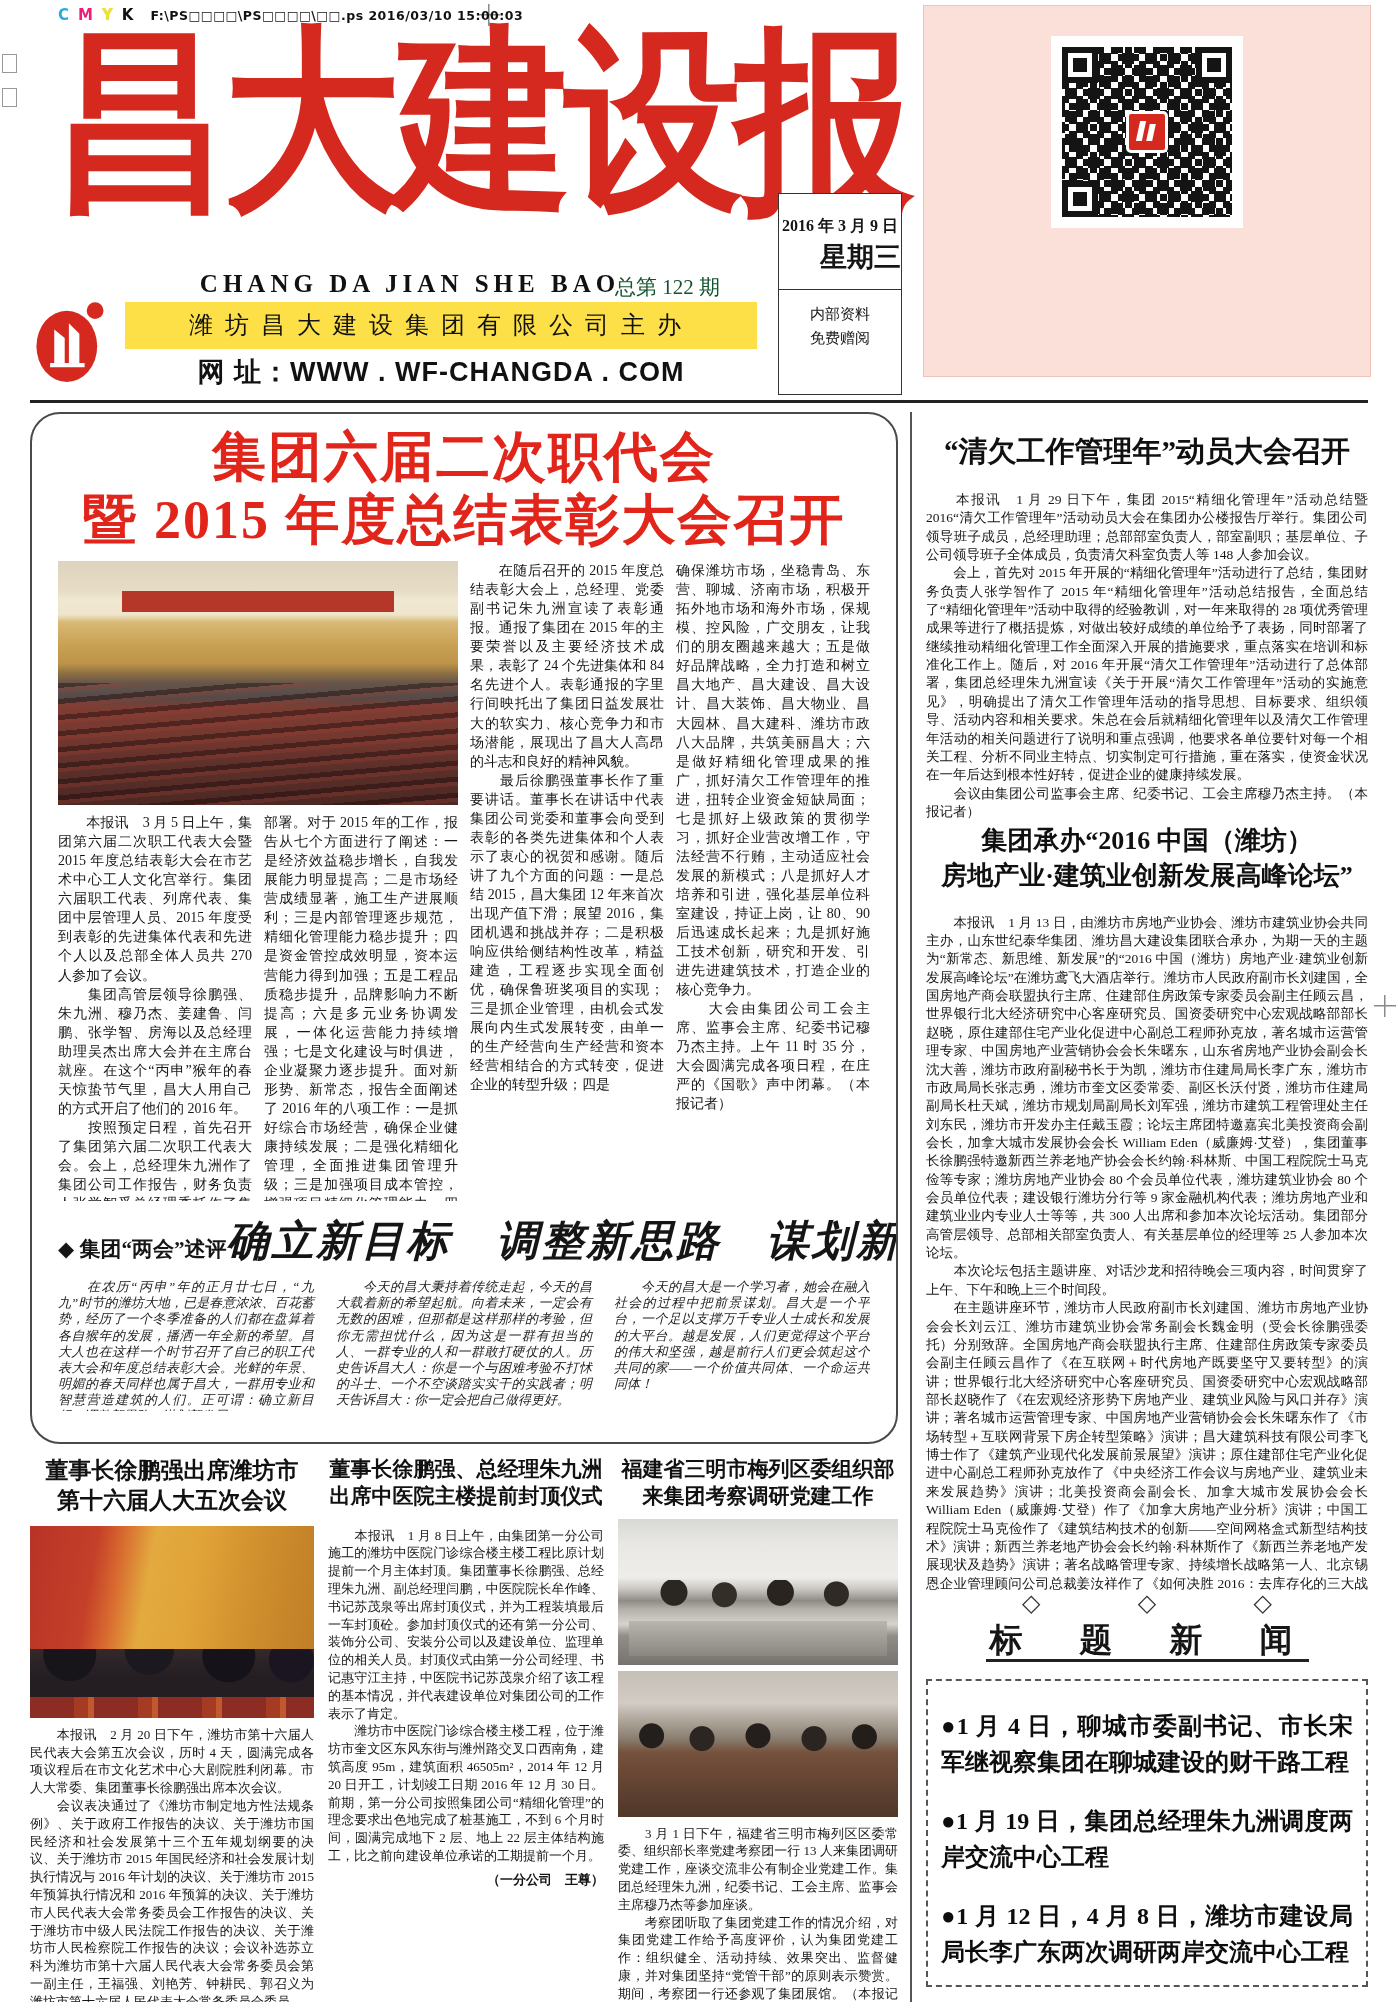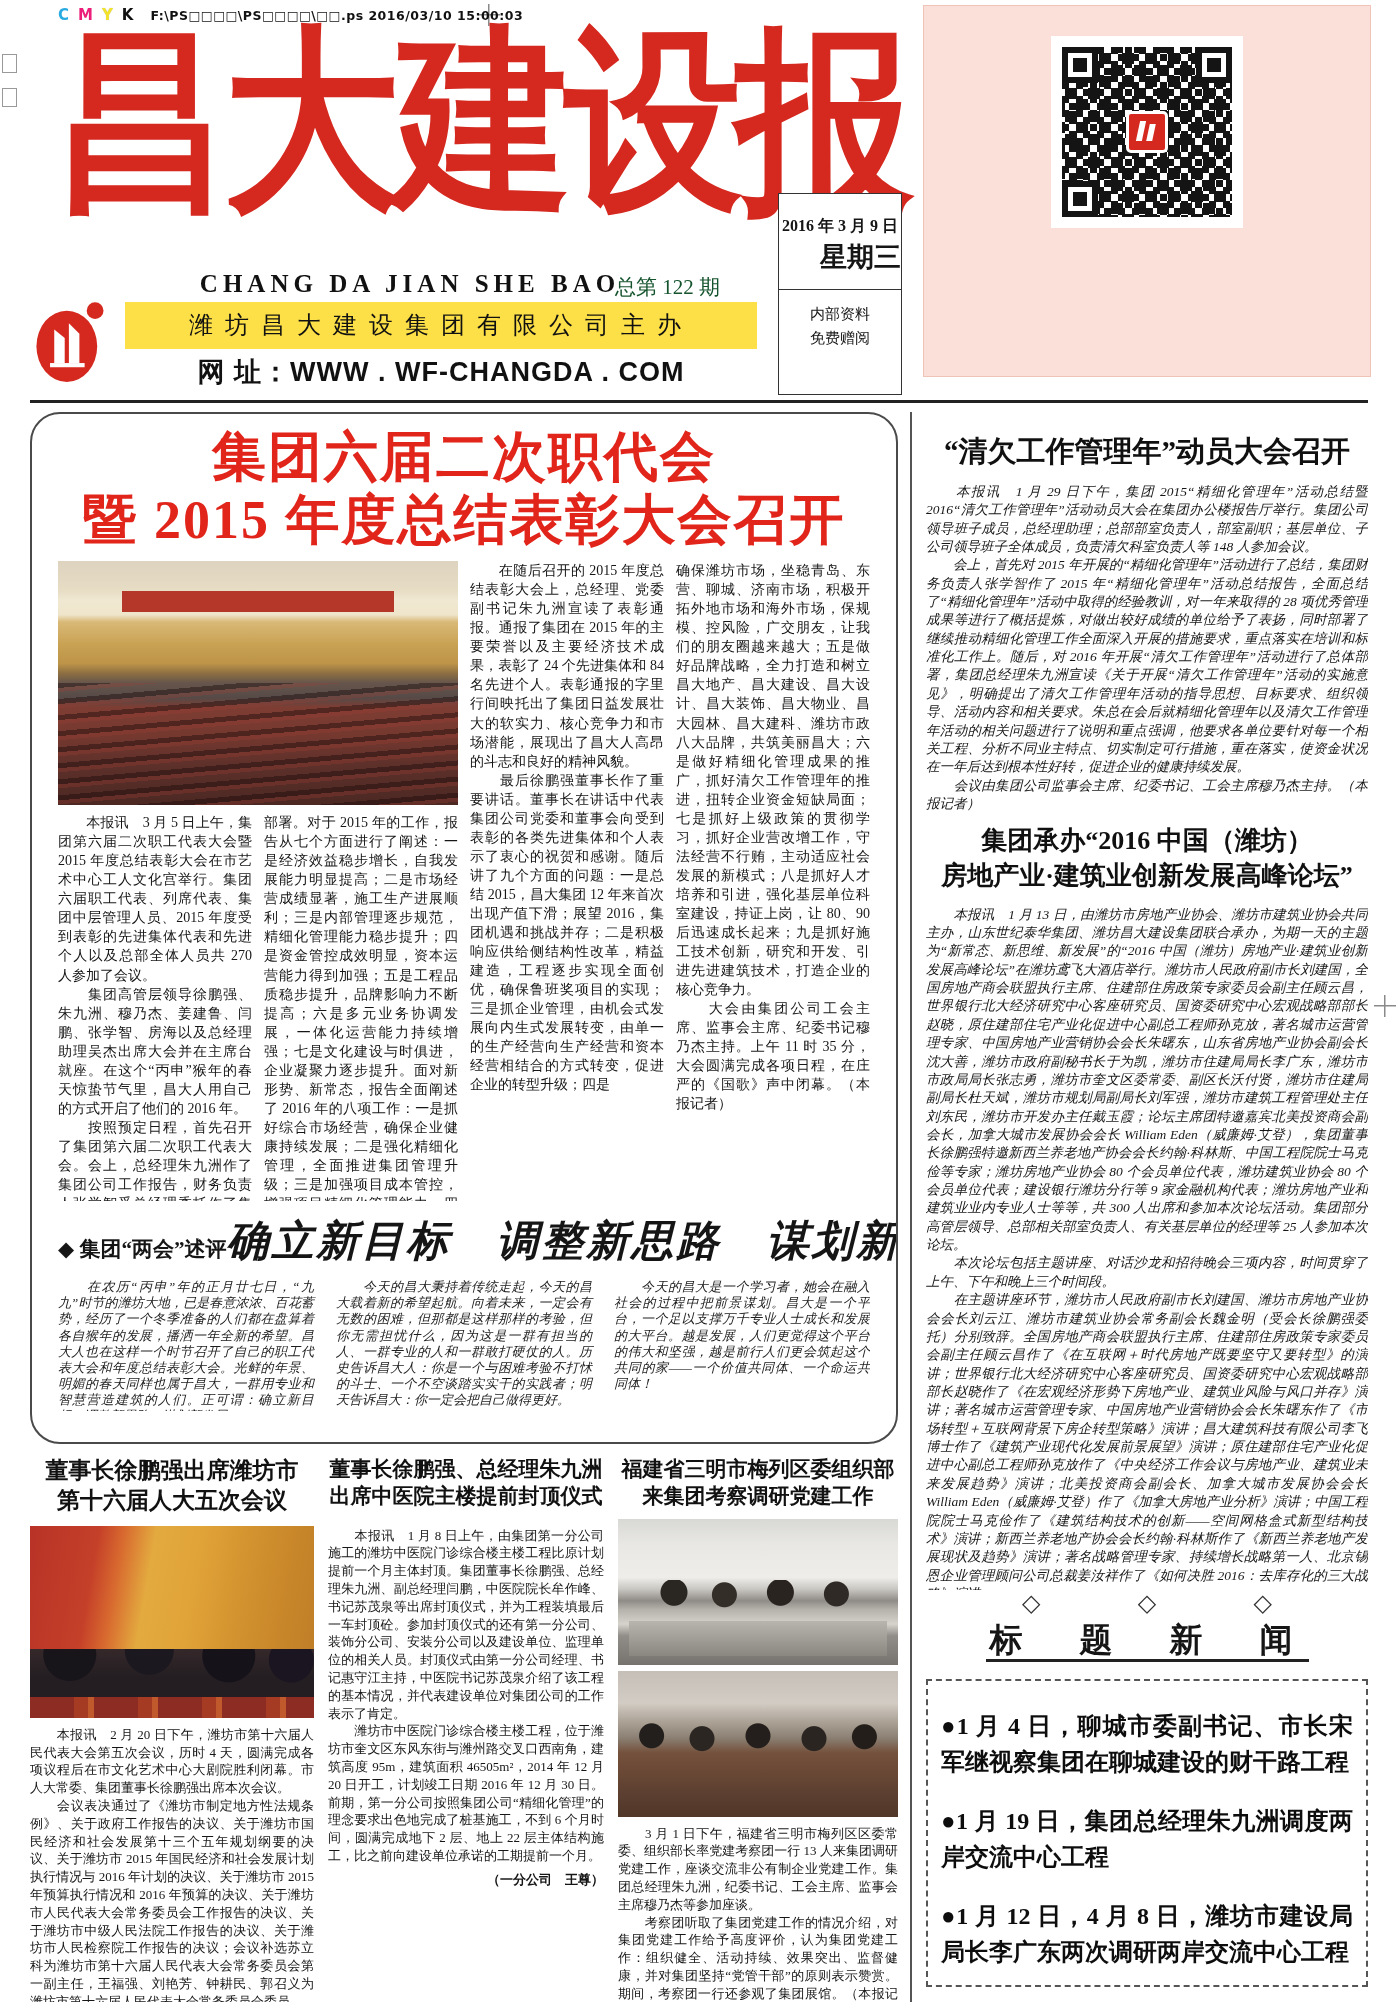--- a/index.html
+++ b/index.html
@@ -89,21 +89,21 @@
   .art{overflow:hidden;height:100%;}
   .art-a{width:284px}.art-b{width:276px}.art-c{flex:1}
   .art-head{text-align:center;font-weight:900;font-size:23px;line-height:1.3;color:#111;}
   .art-b .art-head{font-size:21px}.art-c .art-head{font-size:21px}
   .art-body{margin-top:8px;}
   .sig{ text-align:right;font-weight:bold;font-size:13px;margin-top:6px;}
 
   
   .r-head{text-align:center;font-weight:900;font-size:29px;line-height:1.34;color:#101010;}
   .r2 .r-head{font-size:26px;}
-  .r-body{margin-top:12px;font-style:italic;}
+  .r-body{margin-top:20px;}
   .r-body .para{font-size:13.5px;line-height:1.36;}
   .r1{margin-top:20px;height:392px;overflow:hidden;}
   .r2{height:766px;overflow:hidden;}
   .headline-news{margin-top:0;}
   .diamonds{display:flex;justify-content:space-between;width:250px;margin:0 auto;
     font-size:24px;color:#333;line-height:1.1;}
   .hn-title{text-align:center;font-size:33px;font-weight:900;letter-spacing:12px;margin-top:2px;}
   .hn-title span{border-bottom:3px solid #222;padding:0 4px 1px;}
   .hn-box{margin-top:16px;border:2.5px dashed #555;padding:28px 13px 10px;height:308px;
     box-sizing:border-box;overflow:hidden;}

